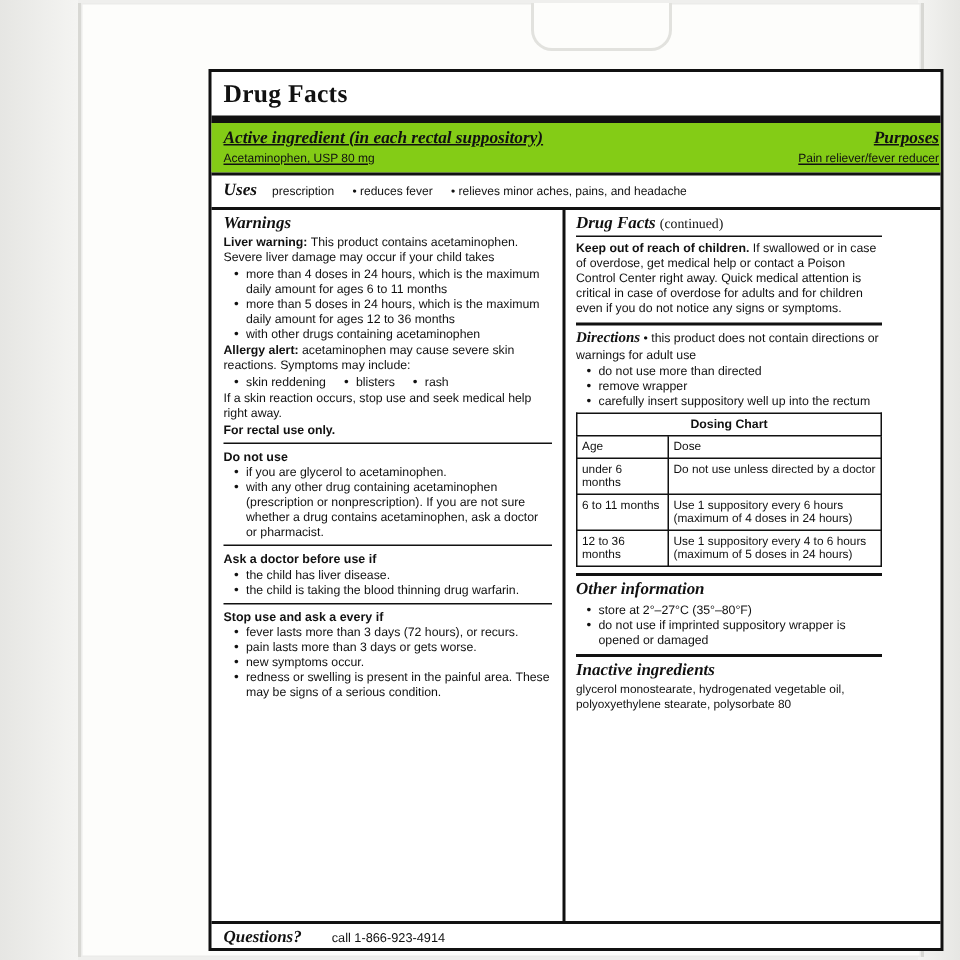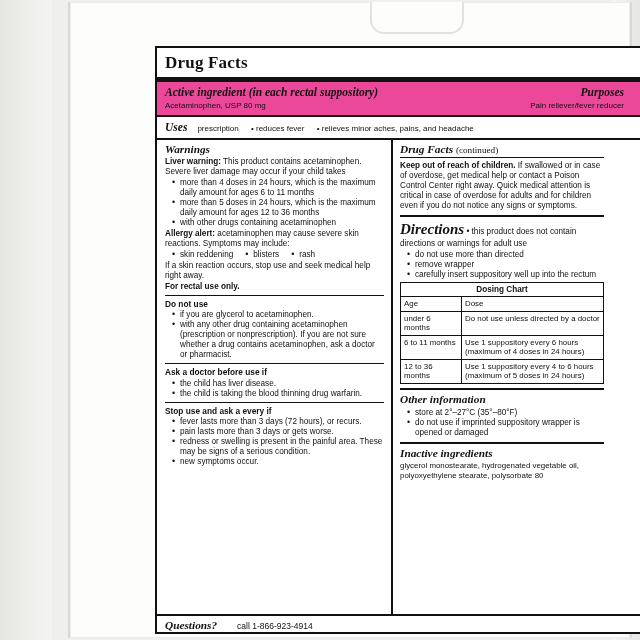--- a/index.html
+++ b/index.html
@@ -13,21 +13,21 @@
   }
   #page {
     position: relative;
     width: 640px;
     height: 640px;
     background: #efefed;
   }
   
   .carton {
     position: absolute;
-    left: 68px;
+    left: 52px;
     top: 2px;
     width: 560px;
     height: 636px;
     background: #fdfdfb;
     border-left: 2px solid #d8d8d4;
     border-right: 2px solid #d8d8d4;
     box-shadow: inset 0 0 0 1px #ececea;
   }
   .carton-shadow-l {
     position: absolute;
@@ -71,22 +71,23 @@
     font-weight: bold;
     font-size: 17px;
     letter-spacing: .2px;
     padding: 5px 8px 3px 8px;
   }
   .rule-thick { border-bottom: 5px solid #111; }
   .rule-med { border-bottom: 2.5px solid #111; }
   .rule-thin { border-bottom: 1px solid #111; }
 
   .active-band {
-    background: #ec4899;
-    padding: 3px 19px 4px 8px;
+    background: #84cc16;
+    padding: 3px 1px 4px 8px;
+    text-decoration: underline;
   }
   .active-row1 {
     display: flex;
     justify-content: space-between;
     align-items: baseline;
     font-family: "Liberation Serif", serif;
     font-style: italic;
     font-weight: bold;
     font-size: 11.5px;
   }
@@ -272,39 +273,39 @@
           <ul>
             <li>the child has liver disease.</li>
             <li>the child is taking the blood thinning drug warfarin.</li>
           </ul>
 
           <div class="sep"></div>
           <h4 class="sub">Stop use and ask a every if</h4>
           <ul>
             <li>fever lasts more than 3 days (72 hours), or recurs.</li>
             <li>pain lasts more than 3 days or gets worse.</li>
+            <li>new symptoms occur.</li>
             <li>redness or swelling is present in the painful area. These may be signs of a serious condition.</li>
-            <li>new symptoms occur.</li>
           </ul>
         </div>
 
         <div class="col-r">
           <h3 class="sec">
             <span>Drug Facts</span>
             <span class="norm">(continued)</span>
           </h3>
           <div class="rule-thin" style="margin-bottom:3px;"></div>
           <p>
             <span class="b">Keep out of reach of children.</span>
             <span>If swallowed or in case of overdose, get medical help or contact a Poison Control Center right away. Quick medical attention is critical in case of overdose for adults and for children even if you do not notice any signs or symptoms.</span>
           </p>
 
           <div class="sep-thick"></div>
           <p>
-            <span class="sec" style="font-family:'Liberation Serif',serif;font-style:italic;font-weight:bold;font-size:15px;">Directions</span>
+            <span class="sec" style="font-family:'Liberation Serif',serif;font-style:italic;font-weight:bold;font-size:10px;">Directions</span>
             <span>• this product does not contain directions or warnings for adult use</span>
           </p>
           <ul>
             <li>do not use more than directed</li>
             <li>remove wrapper</li>
             <li>carefully insert suppository well up into the rectum</li>
           </ul>
 
           <table class="dosing">
             <tbody>

